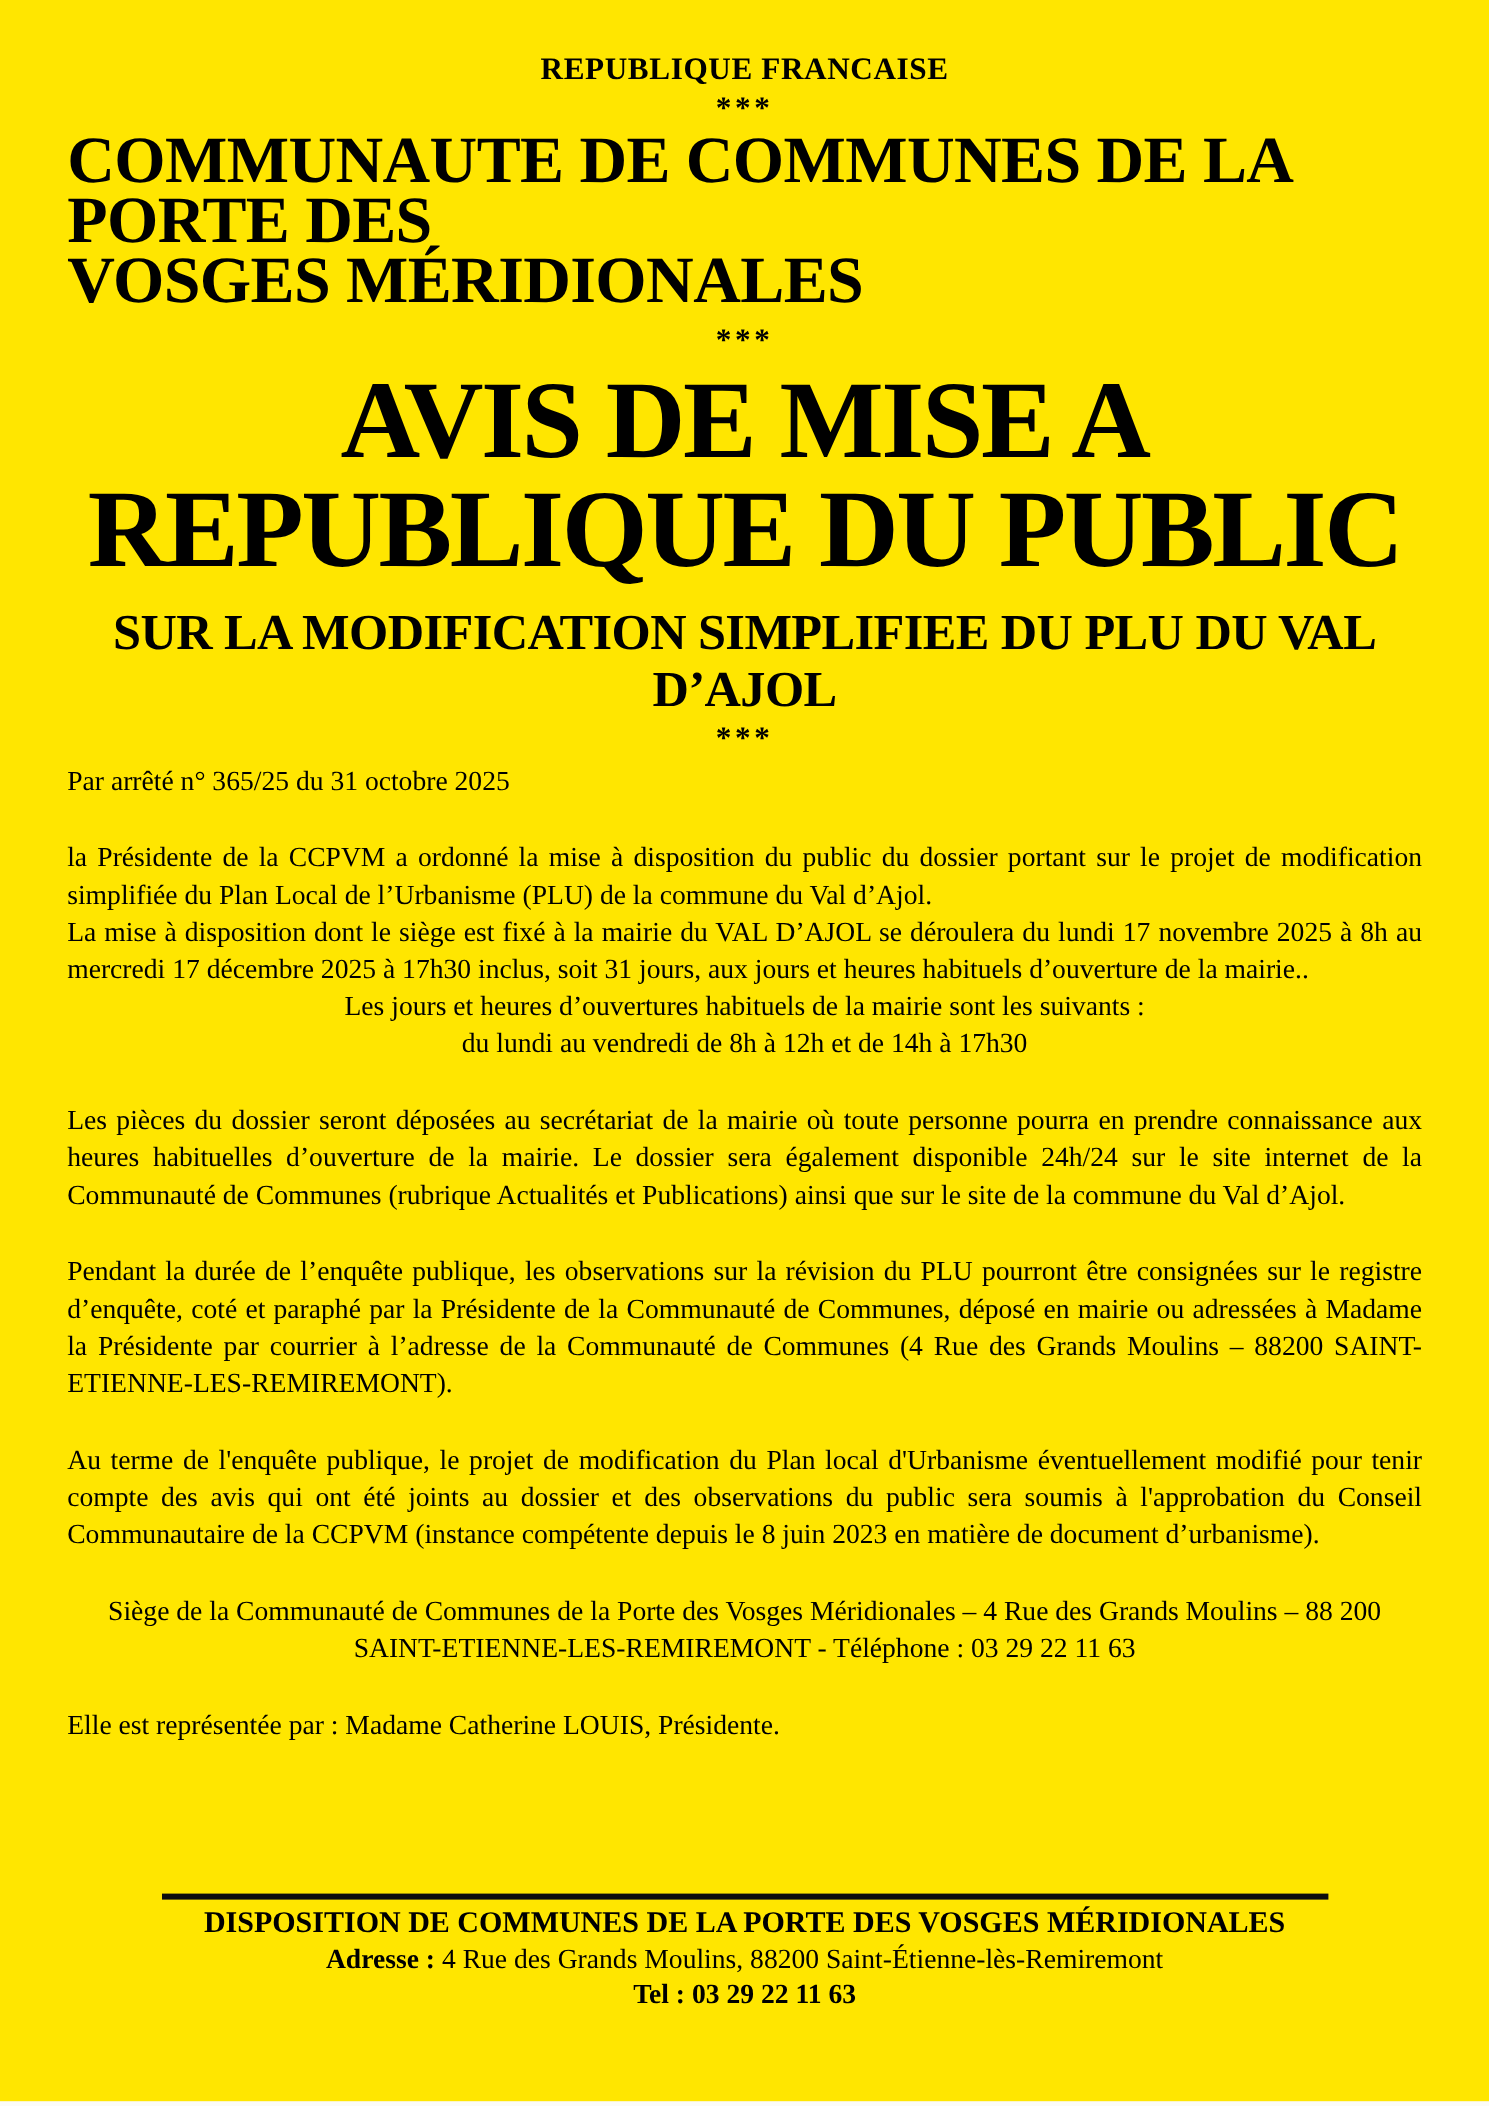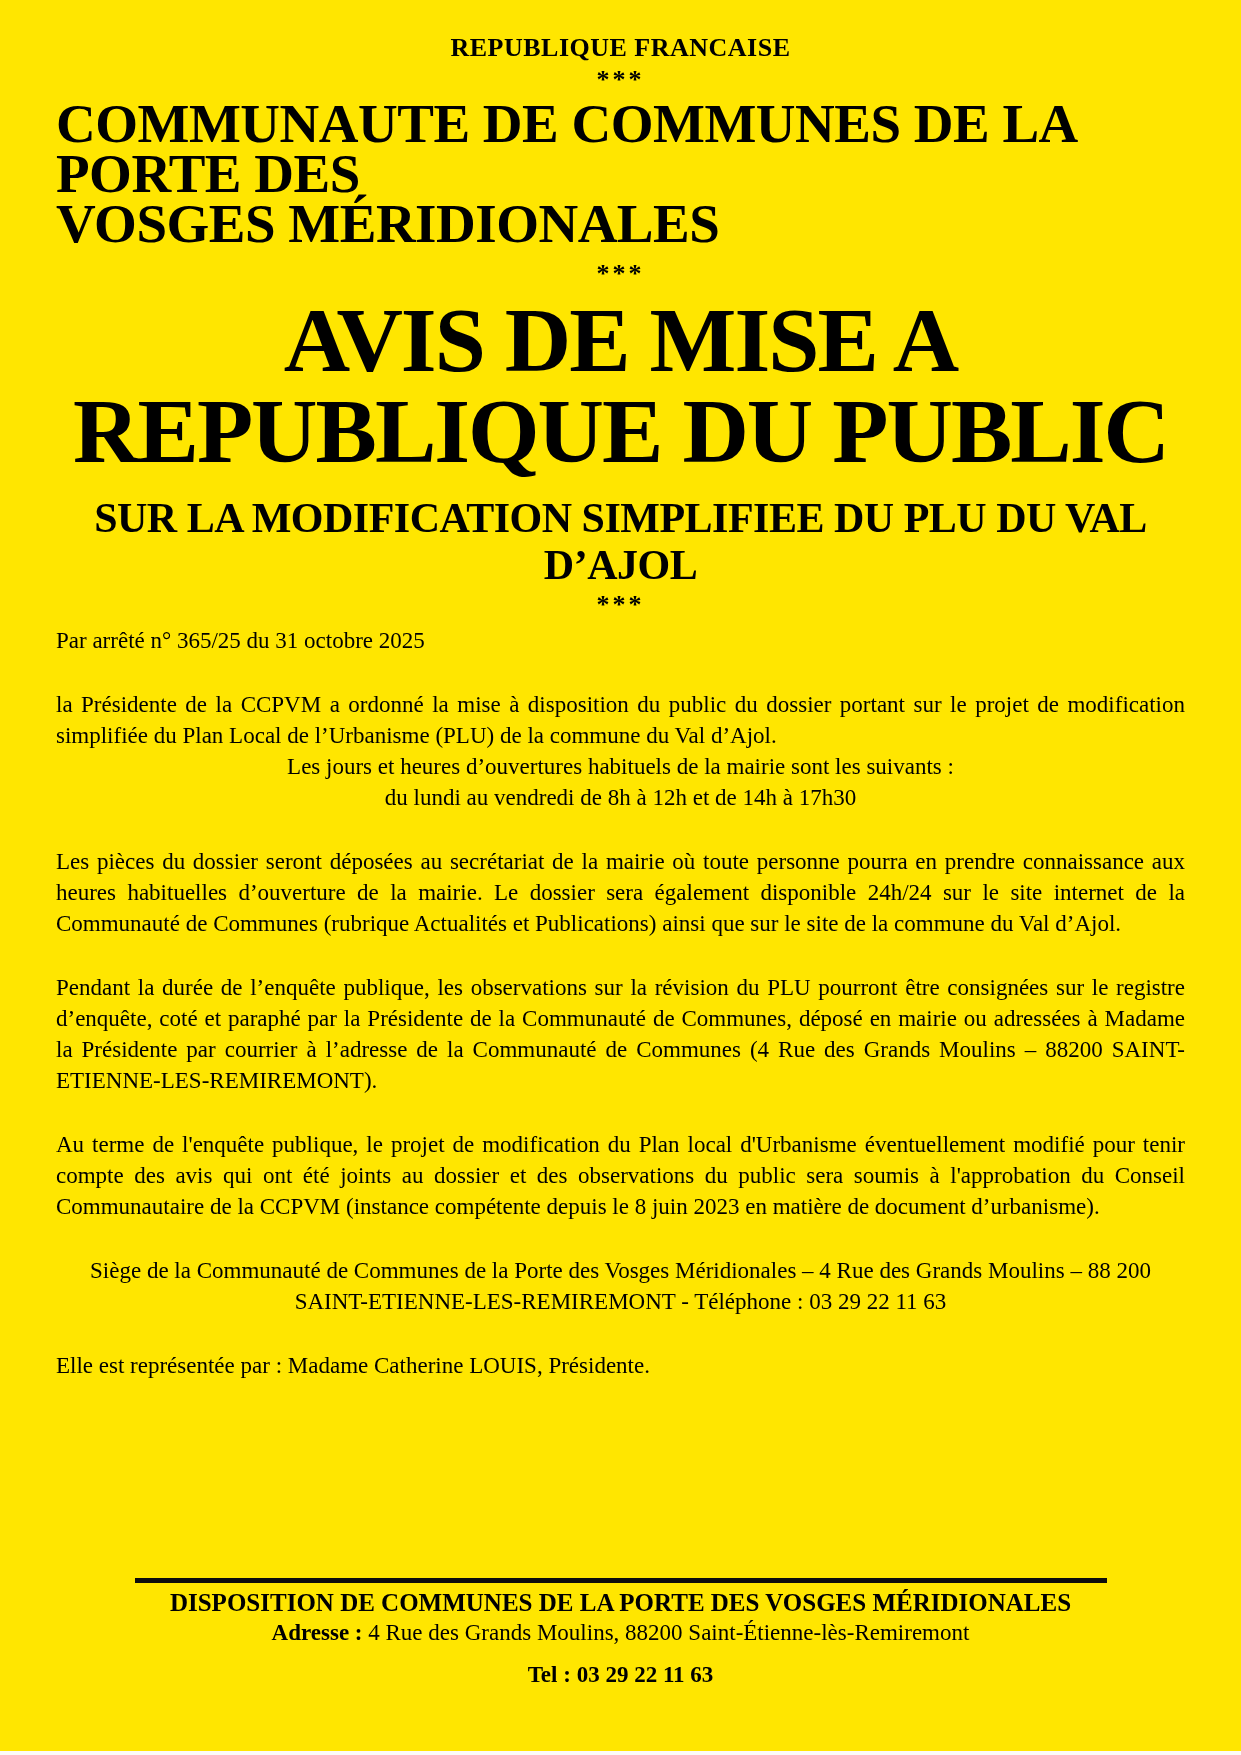--- a/index.html
+++ b/index.html
@@ -10,21 +10,21 @@
     background: #ffe600;
     color: #000;
     font-family: "Liberation Serif", serif;
     overflow: hidden;
     box-sizing: border-box;
   }
   .inner { padding: 0 56px; }
 
   
   .republic {
-    padding-top: 34px;
+    padding-top: 44px;
     text-align: center;
     font-weight: bold;
     font-size: 26px;
     line-height: 28px;
     letter-spacing: 0.5px;
   }
   .stars {
     text-align: center;
     font-weight: bold;
     font-size: 26px;
@@ -80,21 +80,21 @@
   }
   .rule {
     width: 972px;
     height: 5px;
     background: #0d0d0d;
     margin: 0 auto;
   }
   .f-org  { margin-top: 5px; font-size: 25px; font-weight: bold; line-height: 29px; }
   .f-addr { margin-top: 2px; font-size: 23px; line-height: 28px; }
   .f-addr .bold { font-weight: bold; }
-  .f-tel  { margin-top: 14px; font-size: 23px; font-weight: bold; line-height: 28px; }
+  .f-tel  { margin-top: 1px; font-size: 23px; font-weight: bold; line-height: 28px; }
 
   .bottom-strip {
     position: absolute;
     left: 0; right: 0; bottom: 0;
     height: 4px;
     background: #fbfbf8;
   }
 </style>
 </head>
 <body>
@@ -108,20 +108,21 @@
       <h2 class="community"><span>COMMUNAUTE DE COMMUNES DE LA PORTE DES</span><br><span>VOSGES MÉRIDIONALES</span></h2>
       <div class="stars">***</div>
       <h1 class="big-title"><span>AVIS DE MISE A</span><br><span>REPUBLIQUE DU PUBLIC</span></h1>
       <h3 class="subtitle"><span>SUR LA MODIFICATION SIMPLIFIEE DU PLU DU VAL</span><br><span>D’AJOL</span></h3>
       <div class="stars stars-small">***</div>
     </header>
 
     <main>
       <p class="arrete">Par arrêté n° 365/25 du 31 octobre 2025</p>
       <p class="just mt">la Présidente de la CCPVM a ordonné la mise à disposition du public du dossier portant sur le projet de modification simplifiée du Plan Local de l’Urbanisme (PLU) de la commune du Val d’Ajol.</p>
+      <p class="just">La mise à disposition dont le siège est fixé à la mairie du VAL D’AJOL se déroulera du lundi 17 novembre 2025 à 8h au mercredi 17 décembre 2025 à 17h30 inclus, soit 31 jours, aux jours et heures habituels d’ouverture de la mairie..</p>
       <p class="center">Les jours et heures d’ouvertures habituels de la mairie sont les suivants :</p>
       <p class="center">du lundi au vendredi de 8h à 12h et de 14h à 17h30</p>
       <p class="just mt">Les pièces du dossier seront déposées au secrétariat de la mairie où toute personne pourra en prendre connaissance aux heures habituelles d’ouverture de la mairie. Le dossier sera également disponible 24h/24 sur le site internet de la Communauté de Communes (rubrique Actualités et Publications) ainsi que sur le site de la commune du Val d’Ajol.</p>
       <p class="just mt">Pendant la durée de l’enquête publique, les observations sur la révision du PLU pourront être consignées sur le registre d’enquête, coté et paraphé par la Présidente de la Communauté de Communes, déposé en mairie ou adressées à Madame la Présidente par courrier à l’adresse de la Communauté de Communes (4 Rue des Grands Moulins – 88200 SAINT-ETIENNE-LES-REMIREMONT).</p>
       <p class="just mt">Au terme de l'enquête publique, le projet de modification du Plan local d'Urbanisme éventuellement modifié pour tenir compte des avis qui ont été joints au dossier et des observations du public sera soumis à l'approbation du Conseil Communautaire de la CCPVM (instance compétente depuis le 8 juin 2023 en matière de document d’urbanisme).</p>
       <p class="center mt">Siège de la Communauté de Communes de la Porte des Vosges Méridionales – 4 Rue des Grands Moulins – 88 200 SAINT-ETIENNE-LES-REMIREMONT - Téléphone : 03 29 22 11 63</p>
       <p class="mt">Elle est représentée par : Madame Catherine LOUIS, Présidente.</p>
     </main>
 
   </div>

